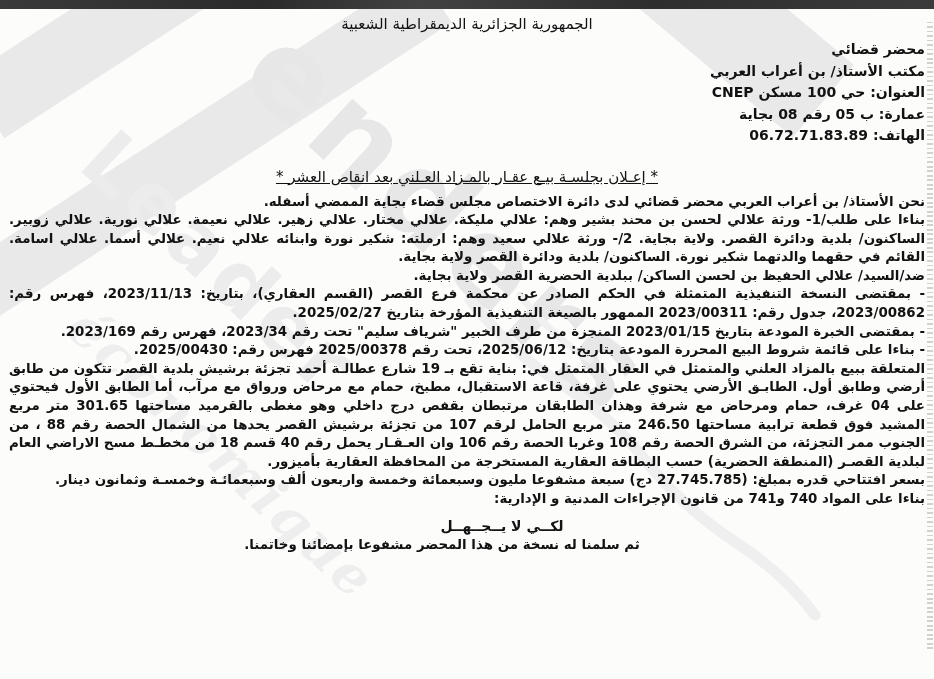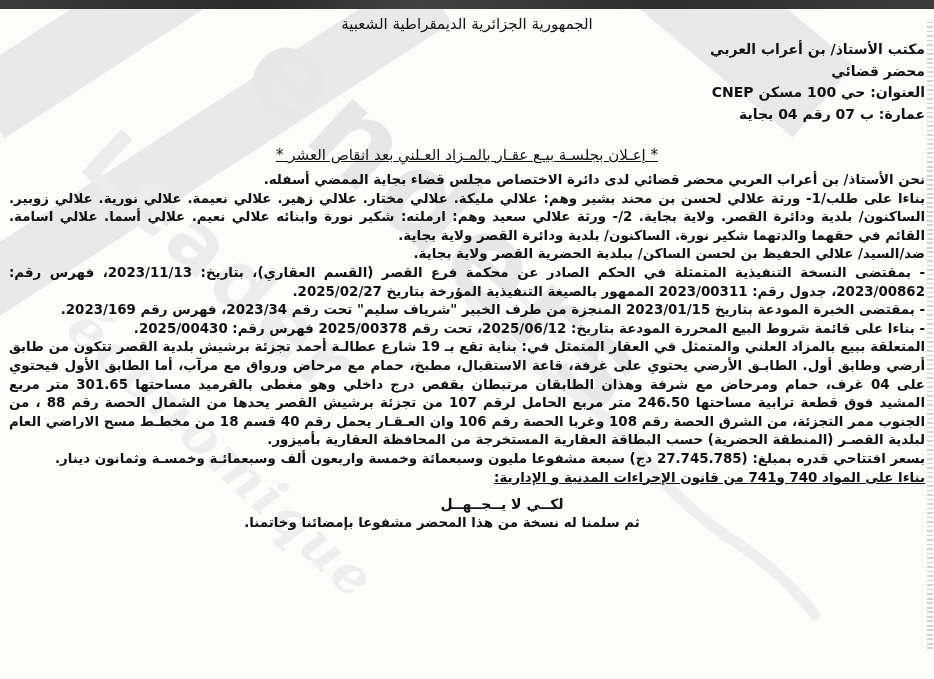--- a/index.html
+++ b/index.html
@@ -58,21 +58,21 @@
   .notice-subtitle{
     text-align:center;font-weight:bold;font-size:13.5px;
     text-decoration:underline;margin-top:2px;
   }
   .body-text{
     margin-top:7px;
     font-weight:bold;font-size:13.4px;line-height:18.6px;
     text-align:justify;text-justify:inter-word;
   }
   .body-text p{margin:0;}
-  .body-text p.u{text-decoration:underline;}
+  .body-text p.u{}
   .closing-phrase{
     text-align:center;font-weight:bold;font-size:14px;margin-top:9px;
     transform:translateX(35px);
   }
   .closing-delivery{
     text-align:center;font-weight:bold;font-size:13.4px;margin-top:3px;
     transform:translateX(-25px);
   }
 </style>
 </head>
@@ -95,24 +95,25 @@
   </div>
 
   <div class="top-strip"></div>
   <div class="edge-microtext"></div>
 
   <div class="content">
 
     <div class="country-title">الجمهورية الجزائرية الديمقراطية الشعبية</div>
 
     <div class="office-block">
+      <div>محضر قضائي</div>
       <div>مكتب الأستاذ/ بن أعراب العربي</div>
-      <div>محضر قضائي</div>
       <div>العنوان: حي 100 مسكن CNEP</div>
-      <div>عمارة: ب 07 رقم 04 بجاية</div>
+      <div>عمارة: ب 05 رقم 08 بجاية</div>
+      <div>الهاتف: 06.72.71.83.89</div>
     </div>
 
     <div class="notice-title">* إعـلان بجلسـة بيـع عقـار بالمـزاد العـلني بعد انقاص العشر *</div>
 
     <div class="body-text">
       <p>نحن الأستاذ/ بن أعراب العربي محضر قضائي لدى دائرة الاختصاص مجلس قضاء بجاية الممضي أسفله.</p>
       <p>بناءا على طلب/1- ورثة علالي لحسن بن محند بشير وهم: علالي مليكة. علالي مختار. علالي زهير. علالي نعيمة. علالي نورية. علالي زوبير. الساكنون/ بلدية ودائرة القصر. ولاية بجاية. 2/- ورثة علالي سعيد وهم: ارملته: شكير نورة وابنائه علالي نعيم. علالي أسما. علالي اسامة. القائم في حقهما والدتهما شكير نورة. الساكنون/ بلدية ودائرة القصر ولاية بجاية.</p>
       <p>ضد/السيد/ علالي الحفيظ بن لحسن الساكن/ ببلدية الحضرية القصر ولاية بجاية.</p>
       <p>- بمقتضى النسخة التنفيذية المتمثلة في الحكم الصادر عن محكمة فرع القصر (القسم العقاري)، بتاريخ: 2023/11/13، فهرس رقم: 2023/00862، جدول رقم: 2023/00311 الممهور بالصيغة التنفيذية المؤرخة بتاريخ 2025/02/27.</p>
       <p>- بمقتضى الخبرة المودعة بتاريخ 2023/01/15 المنجزة من طرف الخبير "شرياف سليم" تحت رقم 2023/34، فهرس رقم 2023/169.</p>

